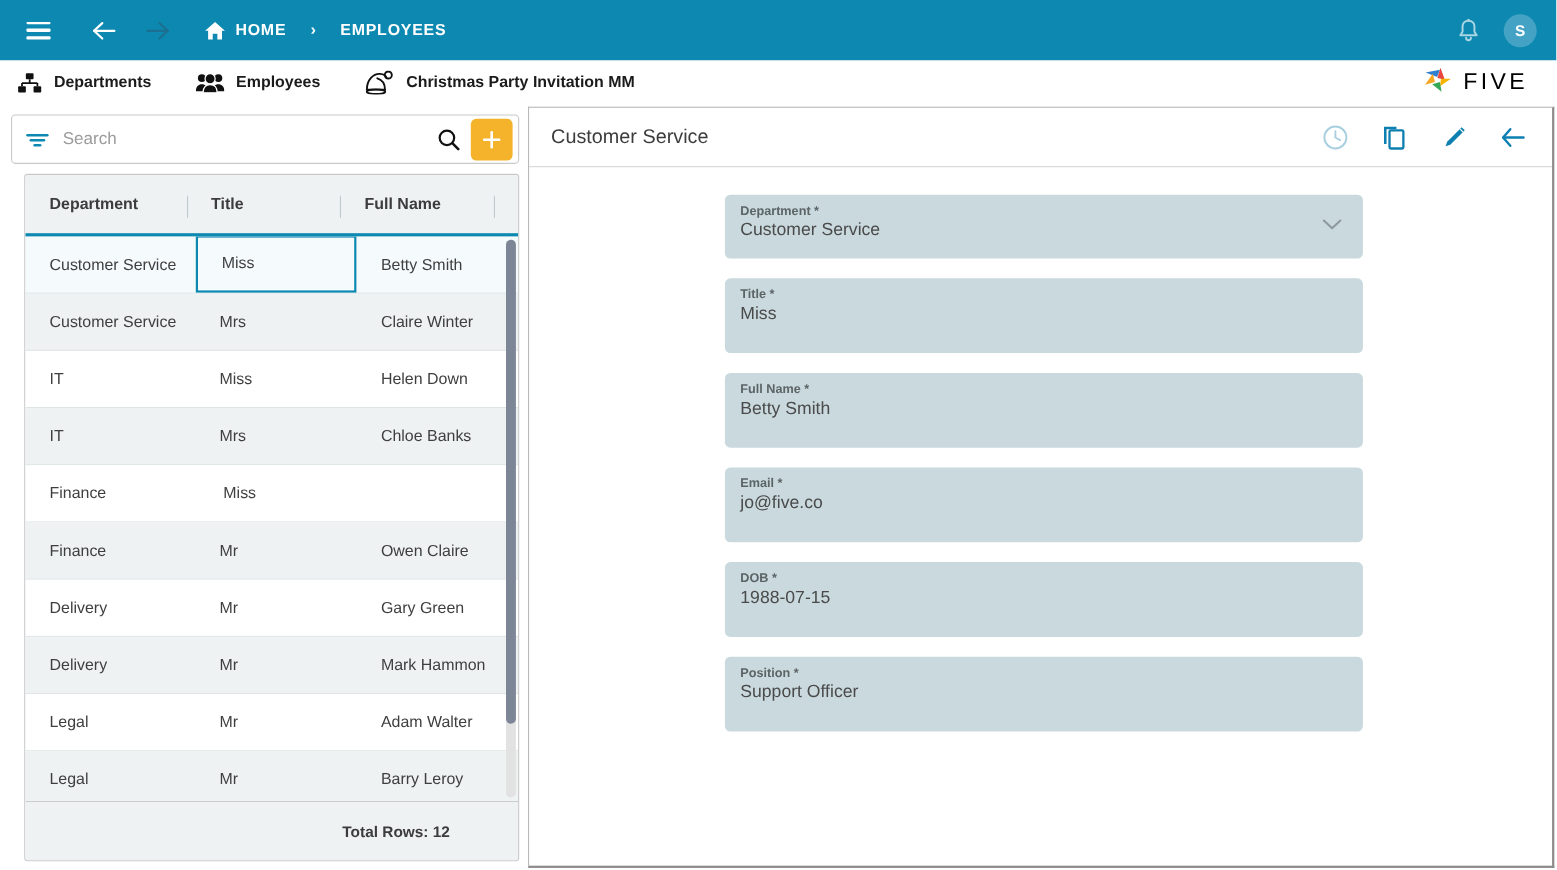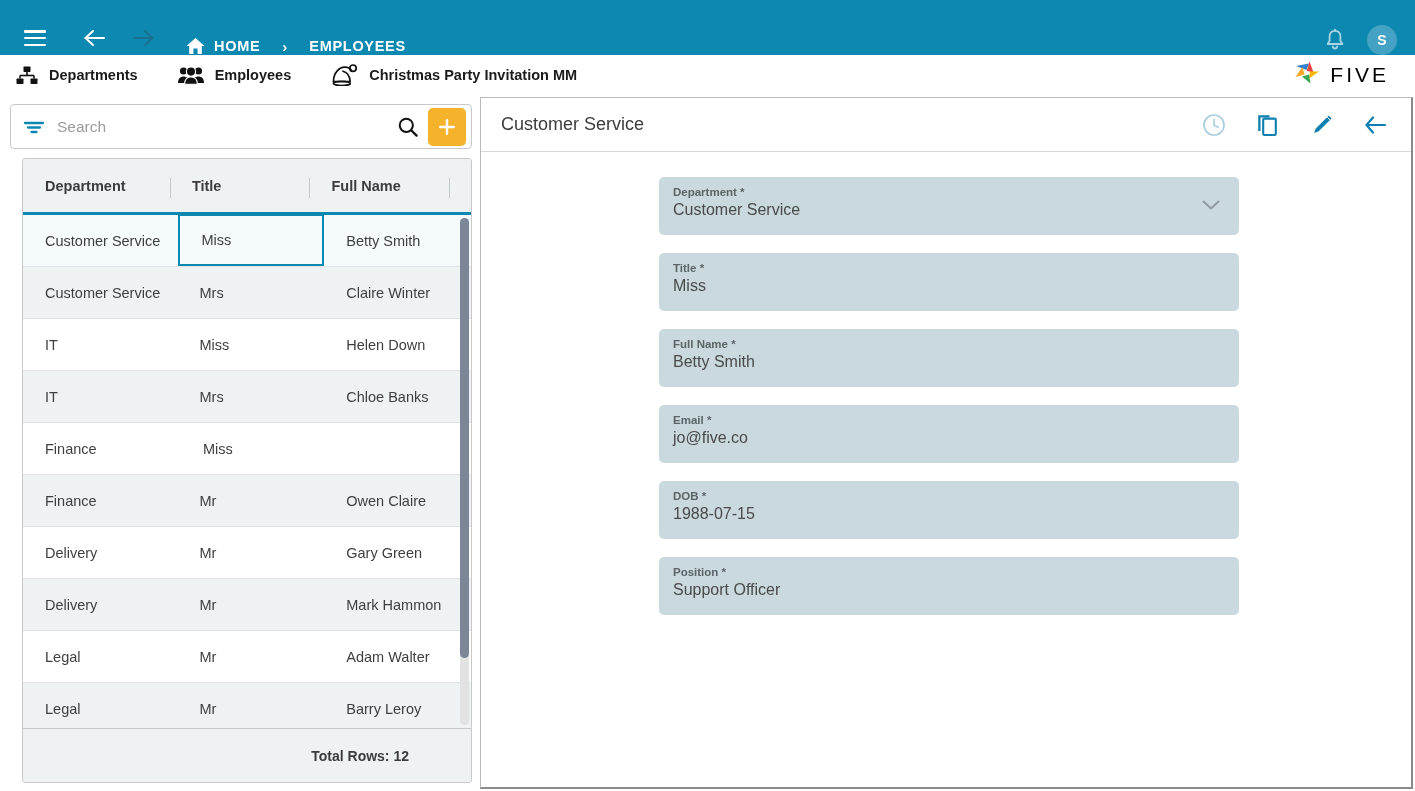--- a/index.html
+++ b/index.html
@@ -7,21 +7,21 @@
     width: 1415px; height: 791px;
     font-family: "Liberation Sans", sans-serif;
     background: #ffffff;
     overflow: hidden;
   }
 
   
   .topbar {
     height: 55px; width: 100%;
     background: #0d89b1;
-    display: flex; align-items: flex-end;
+    display: flex; align-items: center;
     padding: 0 18px 0 18px;
     position: relative;
   }
   .tb-icon-btn {
     width: 34px; height: 34px;
     display: flex; align-items: center; justify-content: center;
     cursor: pointer; flex: 0 0 auto;
   }
   .hamburger { width: 22px; height: 16px; display:flex; flex-direction:column; justify-content:space-between; }
   .hamburger i { display:block; height:2.5px; background:#ffffff; border-radius:1px; }
@@ -212,21 +212,21 @@
     padding: 0 22px 0 20px;
   }
   .rp-title { font-size: 18px; color: #3c3c3c; }
   .rp-actions { margin-left: auto; display: flex; align-items: center; gap: 28px; }
   .rp-act { cursor: pointer; display: flex; align-items: center; }
 
   .rp-body { flex: 1 1 auto; padding-top: 25px; position: relative; }
   .form-col { width: 580px; margin-left: 178px; }
   .field {
     background: #c9d9de; border-radius: 5px;
-    height: 58px; margin-bottom: 18px;
+    height: 68px; margin-bottom: 18px;
     padding: 9px 18px 0 14px;
     position: relative;
   }
   .field .f-label {
     font-size: 11.5px; color: #5c6466; font-weight: bold;
     display: block; margin-bottom: 3px;
   }
   .field .f-value {
     font-size: 16px; color: #4a4a4a; display: block;
   }

